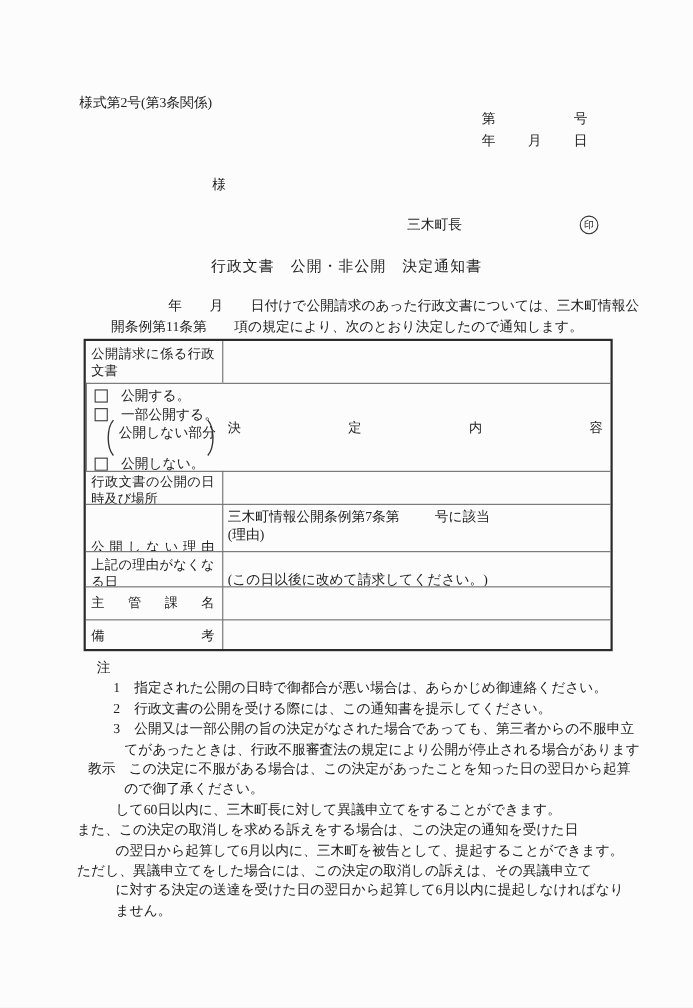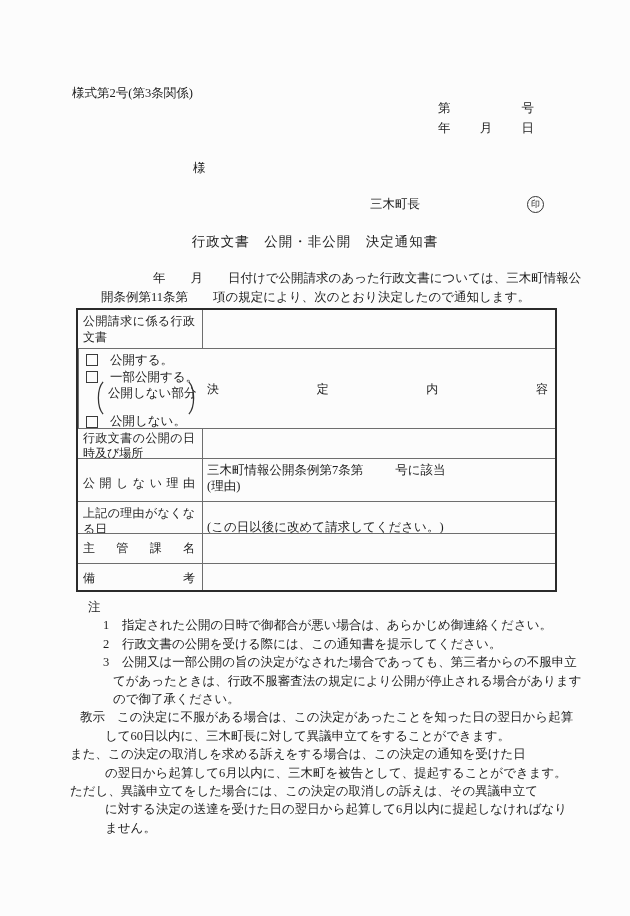--- a/index.html
+++ b/index.html
@@ -48,21 +48,21 @@
   .cell{box-sizing:border-box;overflow:hidden;}
   .bt{border-top:1px solid var(--inner);}
   .lbl{
     padding:3px 7px 0 5px;
     font-size:12px;line-height:16px;
     text-align:justify;
   }
   .lbl-d{text-align-last:justify;}
   .r2l{padding-top:32px;}
   .r3l{padding-top:2px;line-height:15px;}
-  .r4l{padding-top:16px;}
+  .r4l{padding-top:30px;}
   .r5l{padding-top:3px;}
   .r6l{padding-top:6px;}
   .r7l{padding-top:6px;}
   .val{position:relative;border-left:1px solid var(--inner);}
 
   .opt{position:absolute;left:7px;display:flex;align-items:center;height:16px;}
   .cb{
     display:inline-block;width:10px;height:10px;
     border:1px solid #3a3a3a;background:transparent;
     margin-right:12px;flex:0 0 auto;
@@ -193,25 +193,25 @@
     </div>
 
     <div class="ln ml103">
       <span class="num">2</span><span>行政文書の公開を受ける際には、この通知書を提示してください。</span>
     </div>
 
     <div class="ln ml103">
       <span class="num">3</span><span>公開又は一部公開の旨の決定がなされた場合であっても、第三者からの不服申立</span>
     </div>
     <div class="ln ml113">てがあったときは、行政不服審査法の規定により公開が停止される場合があります</div>
-    <div class="ln ml113">ので御了承ください。</div>
-
     <div class="ln ml80">
       <span class="klabel">教示</span><span>この決定に不服がある場合は、この決定があったことを知った日の翌日から起算</span>
     </div>
+
+    <div class="ln ml113">ので御了承ください。</div>
     <div class="ln ml105">して60日以内に、三木町長に対して異議申立てをすることができます。</div>
     <div class="ln ml117">また、この決定の取消しを求める訴えをする場合は、この決定の通知を受けた日</div>
     <div class="ln ml105">の翌日から起算して6月以内に、三木町を被告として、提起することができます。</div>
     <div class="ln ml117">ただし、異議申立てをした場合には、この決定の取消しの訴えは、その異議申立て</div>
     <div class="ln ml105">に対する決定の送達を受けた日の翌日から起算して6月以内に提起しなければなり</div>
     <div class="ln ml105">ません。</div>
   </div>
 
 </div>
 

